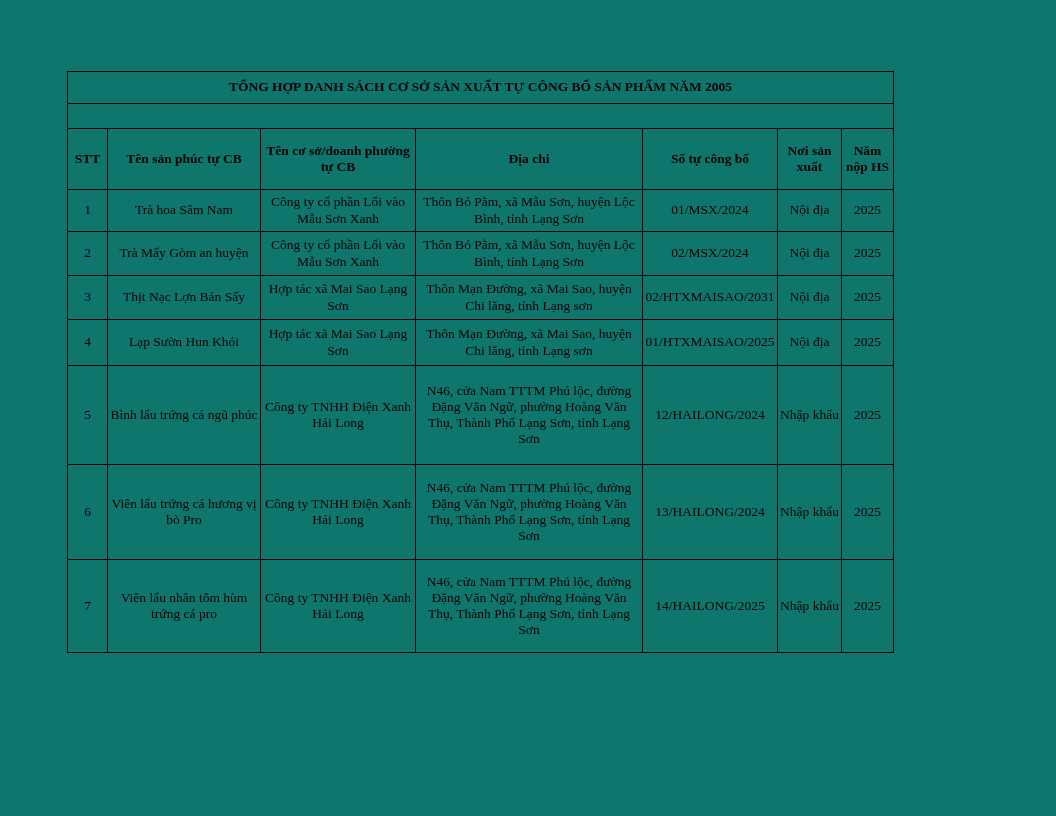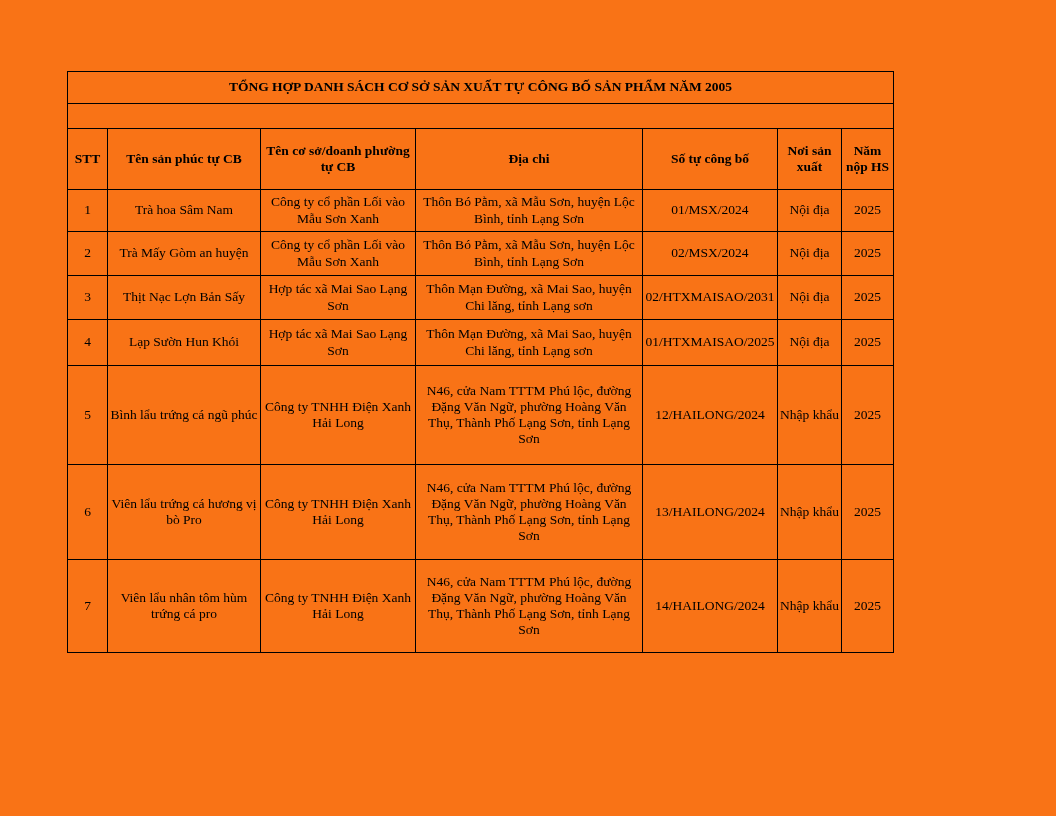--- a/index.html
+++ b/index.html
@@ -4,21 +4,21 @@
 <style>
   html, body {
     margin: 0;
     padding: 0;
     background: #ffffff;
   }
   .page {
     position: relative;
     width: 1056px;
     height: 816px;
-    background: #f97316;
+    background: #0f766e;
     overflow: hidden;
   }
   table.sheet {
     position: absolute;
     left: 67px;
     top: 71px;
     width: 827px;
     border-collapse: collapse;
     table-layout: fixed;
   }
@@ -139,19 +139,19 @@
         <td>N46, cửa Nam TTTM Phú lộc, đường Đặng Văn Ngữ, phường Hoàng Văn Thụ, Thành Phố Lạng Sơn, tỉnh Lạng Sơn</td>
         <td>13/HAILONG/2024</td>
         <td>Nhập khẩu</td>
         <td>2025</td>
       </tr>
       <tr class="data-row r7">
         <td>7</td>
         <td>Viên lẩu nhân tôm hùm trứng cá pro</td>
         <td>Công ty TNHH Điện Xanh Hải Long</td>
         <td>N46, cửa Nam TTTM Phú lộc, đường Đặng Văn Ngữ, phường Hoàng Văn Thụ, Thành Phố Lạng Sơn, tỉnh Lạng Sơn</td>
-        <td>14/HAILONG/2024</td>
+        <td>14/HAILONG/2025</td>
         <td>Nhập khẩu</td>
         <td>2025</td>
       </tr>
     </tbody>
   </table>
 </div>
 
 </body></html>

